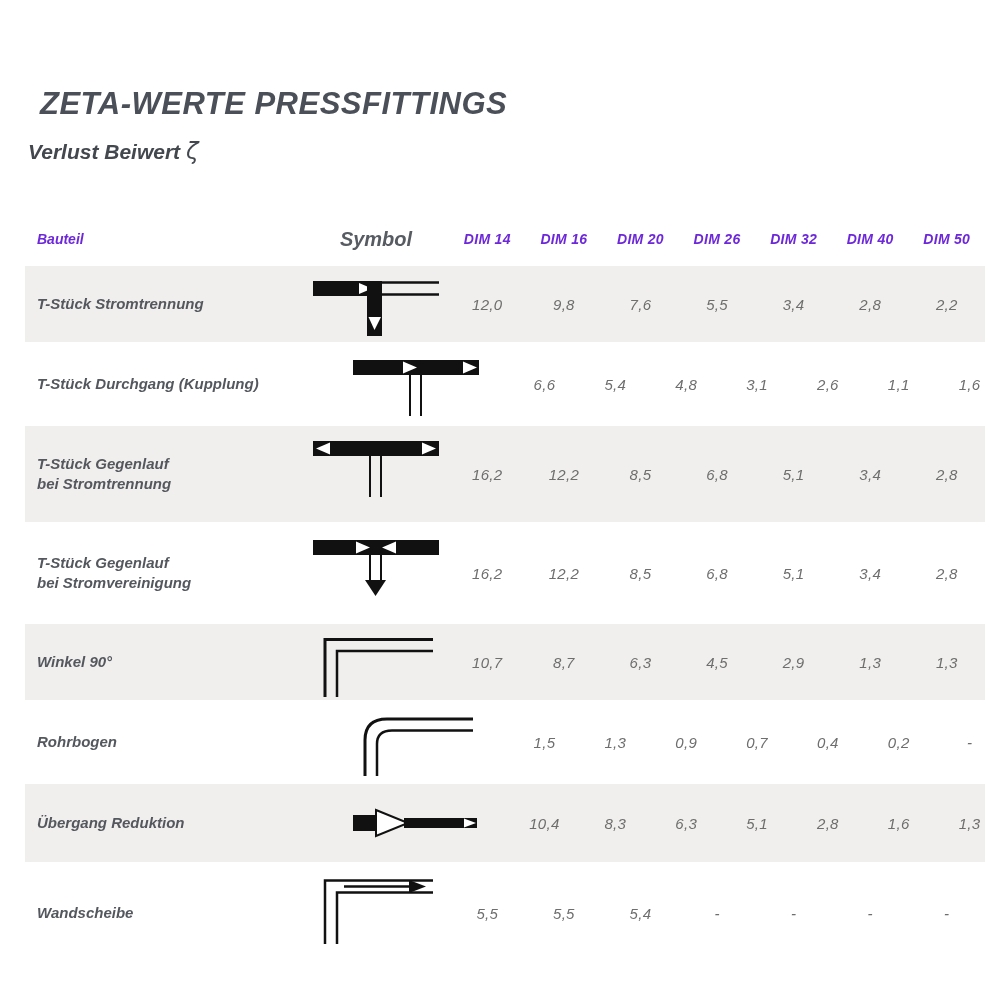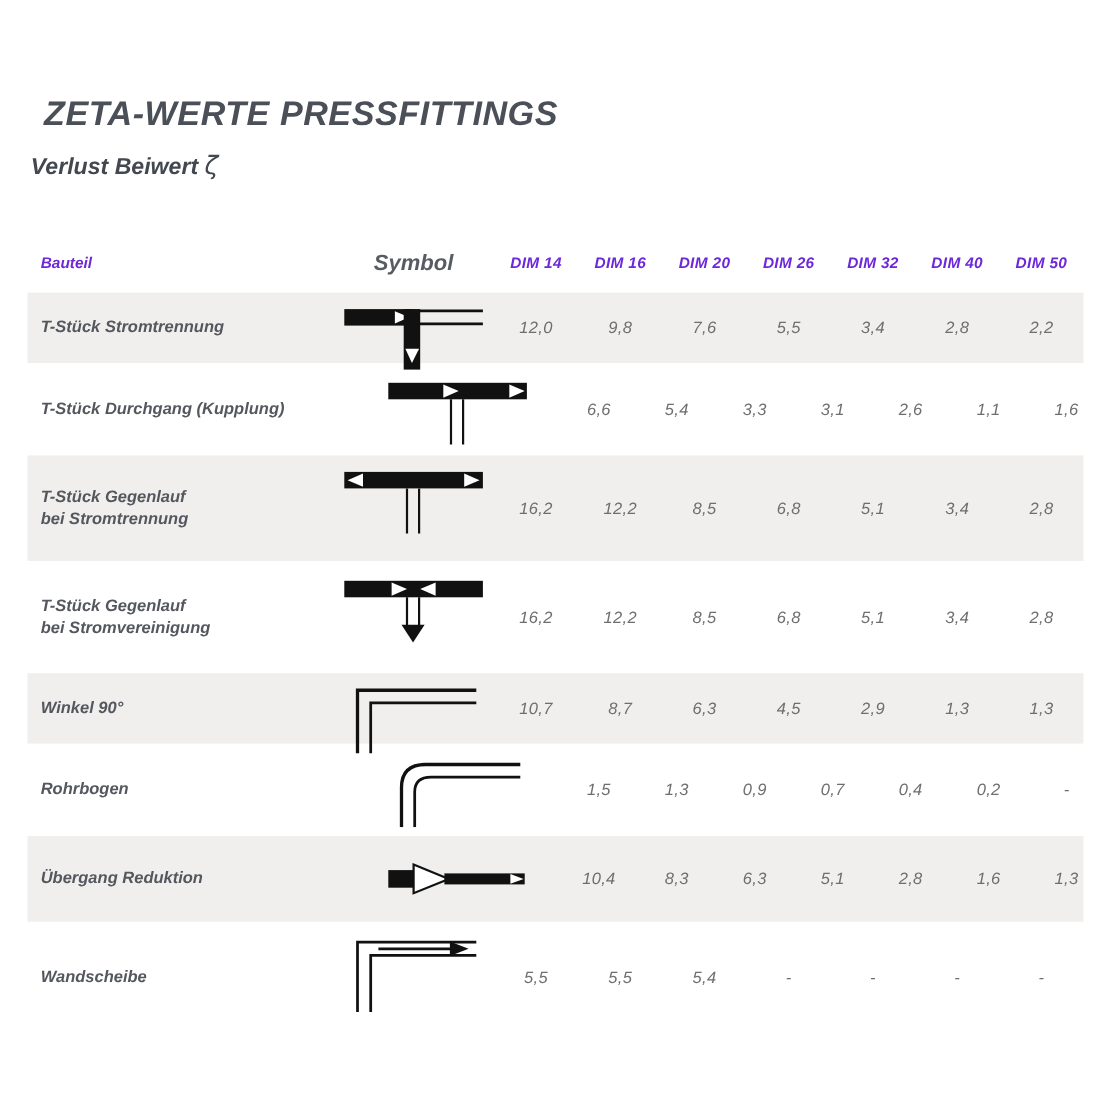--- a/index.html
+++ b/index.html
@@ -75,21 +75,21 @@
     font-weight:bold;
     color:#6d28d9;
   }
   .thead .c.sym{
     align-items:center;
     padding-top:0;
     font-size:20px;
     font-weight:bold;
     color:#575b62;
   }
-  .r1{height:64px;}
+  .r1{height:76px;}
   .r2{height:78px;gap:40px;}
   .r-tall{height:96px;}
 </style>
 </head>
 <body>
 
 <div class="page">
 
   <h1 class="title">ZETA-WERTE PRESSFITTINGS</h1>
   <h2 class="subtitle"><span>Verlust Beiwert</span> <span class="zeta">ζ</span></h2>
@@ -135,21 +135,21 @@
         <svg width="130" height="66" viewBox="0 0 130 66">
           <rect x="2" y="8" width="126" height="15" fill="#111"></rect>
           <path d="M52 9.5 L66 15.5 L52 21.5 Z" fill="#fff"></path>
           <path d="M112 9.5 L126 15.5 L112 21.5 Z" fill="#fff"></path>
           <line x1="59" y1="23" x2="59" y2="64" stroke="#111" stroke-width="2"></line>
           <line x1="70" y1="23" x2="70" y2="64" stroke="#111" stroke-width="2"></line>
         </svg>
       </div>
       <div class="c val">6,6</div>
       <div class="c val">5,4</div>
-      <div class="c val">3,3</div>
+      <div class="c val">4,8</div>
       <div class="c val">3,1</div>
       <div class="c val">2,6</div>
       <div class="c val">1,1</div>
       <div class="c val">1,6</div>
     </div>
 
     <div class="trow gray r-tall">
       <div class="c label">T-Stück Gegenlauf
 bei Stromtrennung</div>
       <div class="c sym">

